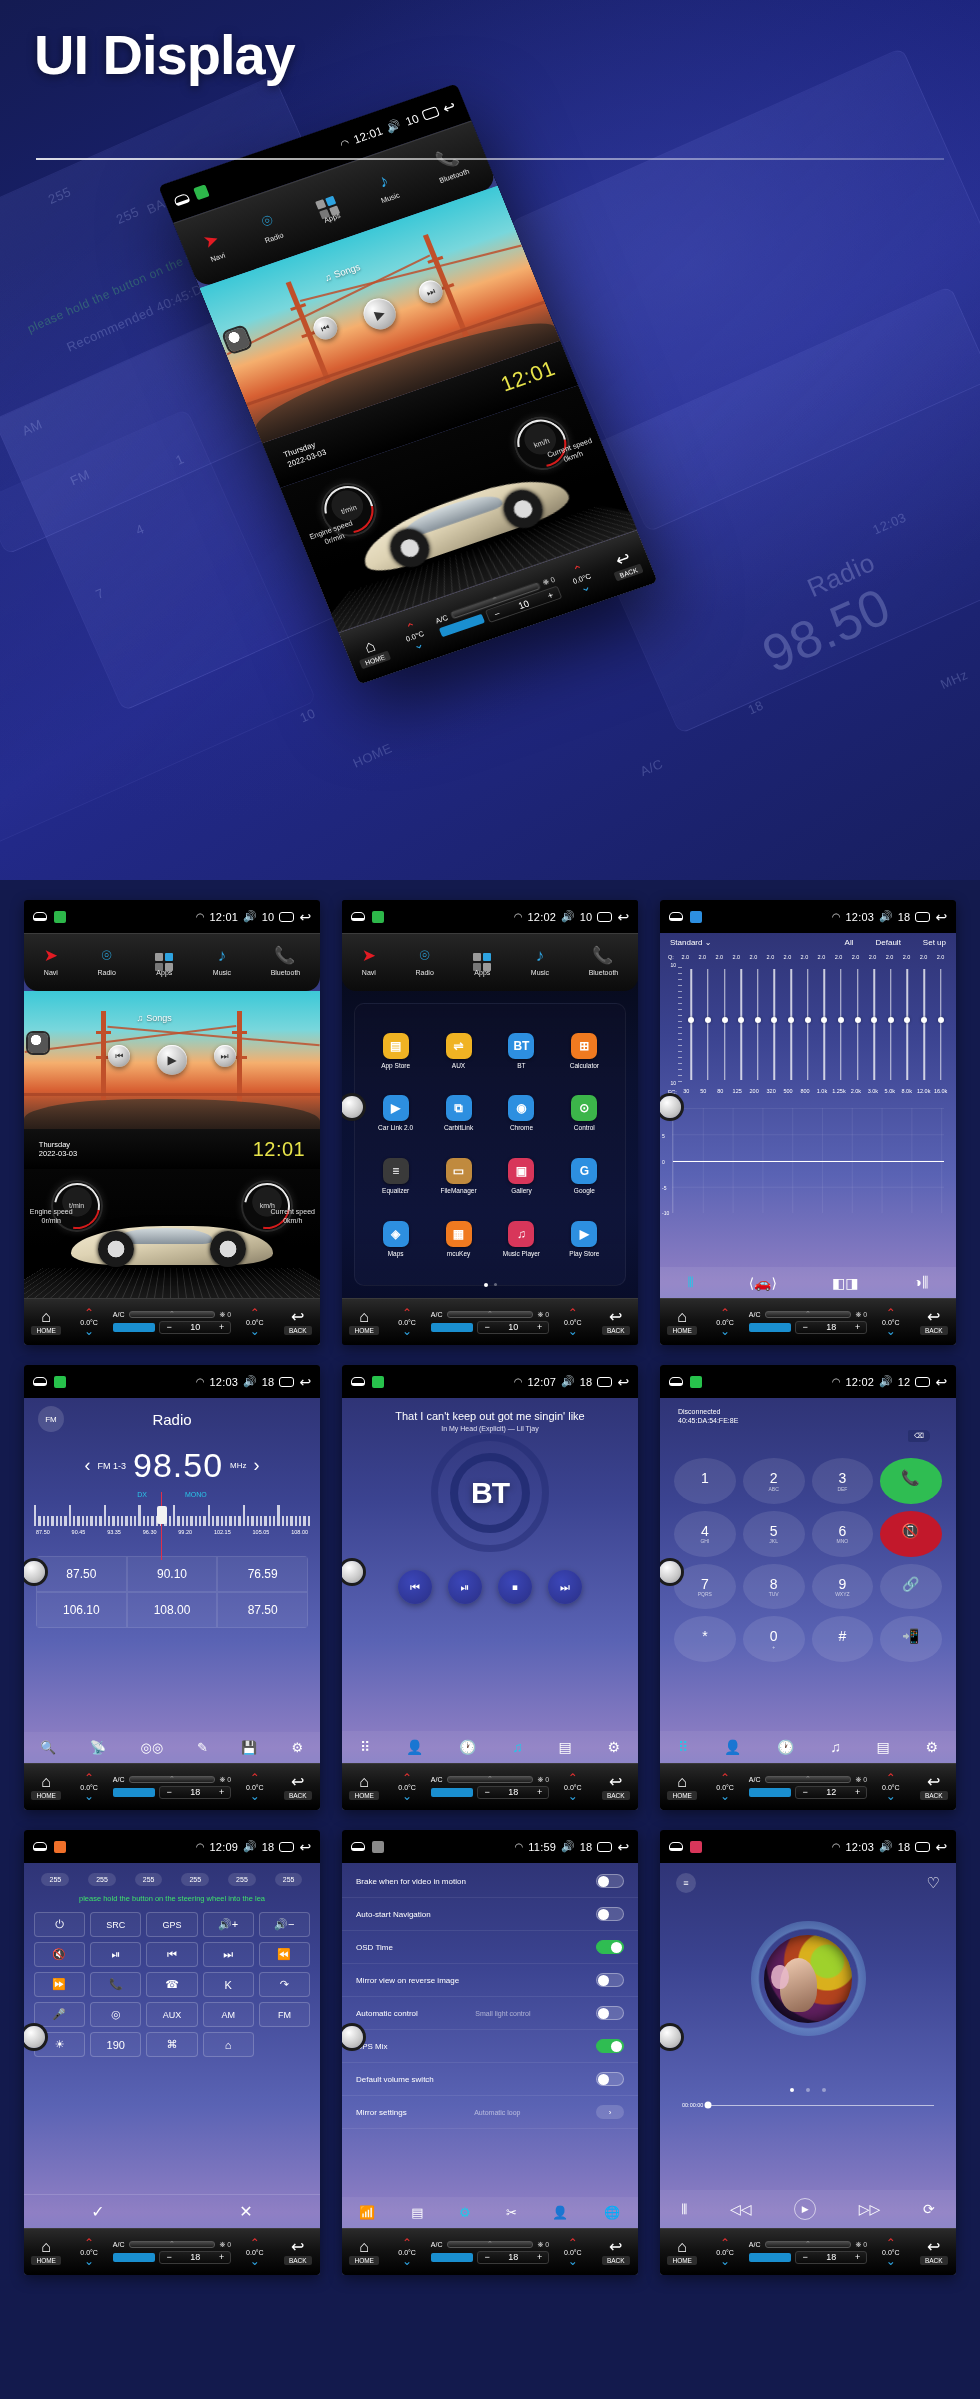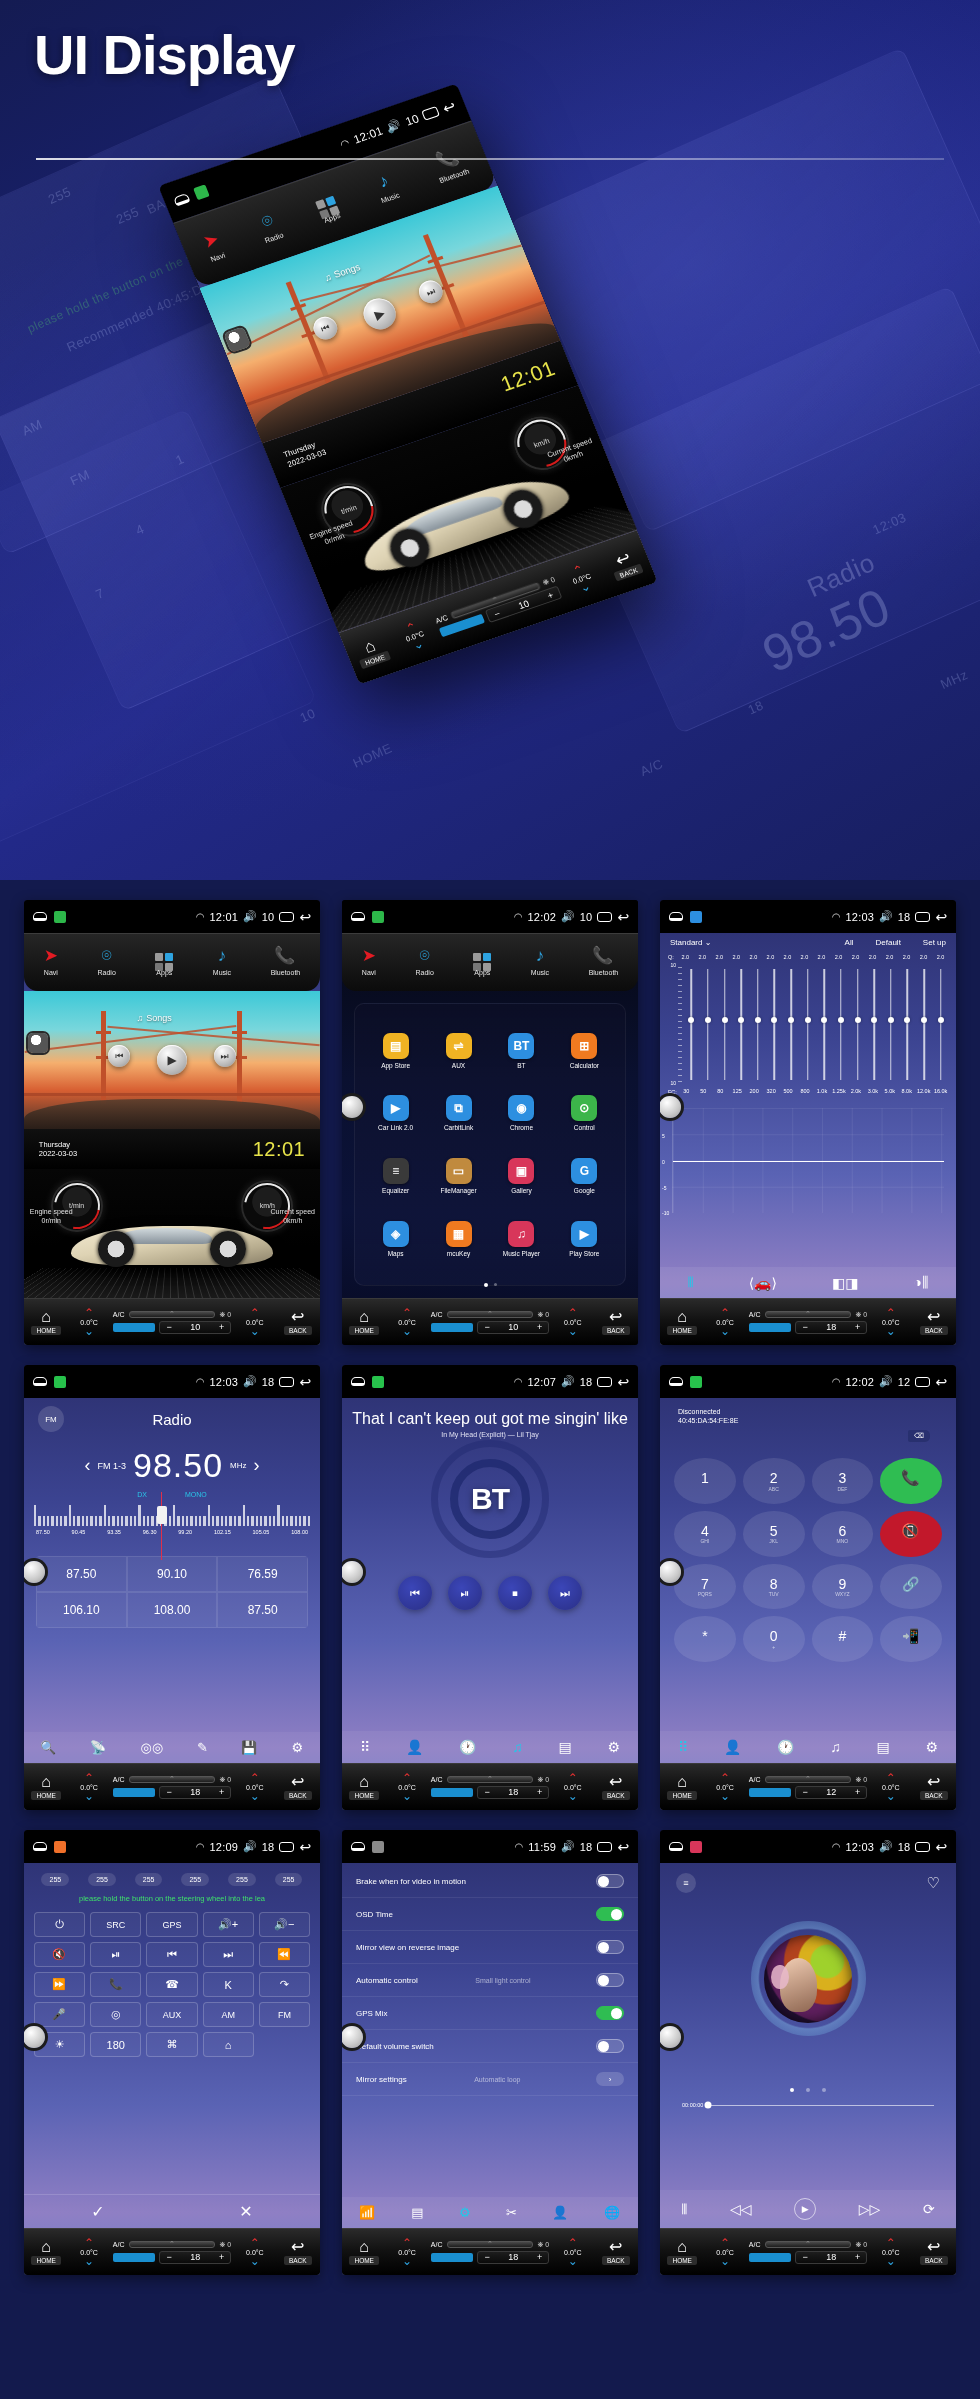--- a/index.html
+++ b/index.html
@@ -265,21 +265,21 @@
   .dialnums { display:flex; justify-content:space-between; color:#fff; font-size: 5.5px; margin-top:3px; padding: 0 2px;}
   .needle { position:absolute; left: 46%; top:-12px; bottom:-16px; width: 1.5px; background:#e0304a;}
   .needle::after{content:''; position:absolute; left:-4px; top: 14px; width: 10px; height: 18px; background: #f2f2f2; border-radius:2px;}
   .presets { margin: 12px 12px 0; display:grid; grid-template-columns: repeat(3,1fr); grid-template-rows: repeat(2,1fr);
      background: rgba(255,255,255,.06); border-radius: 4px; overflow:hidden;}
   .presets div { color:#fff; font-size: 12px; text-align:center; padding: 10px 0; border: .5px solid rgba(255,255,255,.1);}
   .rtoolbar { margin-top:auto; display:flex; justify-content:space-around; align-items:center; padding: 8px 0; background: rgba(255,255,255,.05); color:#fff; font-size: 13px;}
 
   
   .btsong { text-align:center; padding: 12px 10px 0;}
-  .btsong .t1 { color:#fff; font-size: 16px; }
+  .btsong .t1 { color:#fff; font-size: 11px; }
   .btsong .t2 { color:#e2e2f2; font-size: 7px; margin-top: 3px;}
   .btlogo { margin: 26px auto 0; width: 140px; height: 70px; position:relative; display:flex;align-items:center;justify-content:center;}
   .btlogo .txt { color:#fff; font-size: 30px; font-weight:bold; letter-spacing: -1px; text-shadow: 0 2px 6px rgba(0,0,0,.5); z-index:2;}
   .btwave { position:absolute; border: 8px solid rgba(30,40,110,.75); border-radius:50%; }
   .btwave.w1{ width: 80px; height:80px;}
   .btwave.w2{ width: 118px; height:118px; border-width:7px; opacity:.6;}
   .btctrls { display:flex; justify-content:center; gap: 16px; margin-top: 42px;}
   .btcirc { width: 34px; height:34px; border-radius:50%; background: radial-gradient(circle at 40% 35%, #3b46b8, #2a2f86); display:flex;align-items:center;justify-content:center;color:#fff;font-size:11px; box-shadow:0 2px 6px rgba(0,0,0,.35);}
   .phtabs { margin-top:auto; display:flex; justify-content:space-around; align-items:center; padding: 8px 0; background: rgba(255,255,255,.06); color:#fff; font-size: 14px;}
   .phtabs .on { color:#22c8e8;}
@@ -1397,21 +1397,21 @@
           <div class="swbtn">📞</div>
           <div class="swbtn">☎</div>
           <div class="swbtn">K</div>
           <div class="swbtn">↷</div>
           <div class="swbtn">🎤</div>
           <div class="swbtn">◎</div>
           <div class="swbtn txt">AUX</div>
           <div class="swbtn txt">AM</div>
           <div class="swbtn txt">FM</div>
           <div class="swbtn">☀</div>
-          <div class="swbtn">180</div>
+          <div class="swbtn">190</div>
           <div class="swbtn">⌘</div>
           <div class="swbtn">⌂</div>
         </div>
       <div class="swfoot">
         <div>✓</div>
         <div>✕</div>
       </div>
       <div class="climate">
         <div class="cl-side">
             <span class="g">⌂</span>
@@ -1469,20 +1469,27 @@
       <div class="knob"></div>
       <div class="setlist" id="setList">
           <div class="setrow">
             <span class="lab">Brake when for video in motion</span>
             <span class="sub" style="margin-left:auto"></span>
             <span class="tog">
               <i></i>
             </span>
           </div>
           <div class="setrow">
+            <span class="lab">Auto-start Navigation</span>
+            <span class="sub" style="margin-left:auto"></span>
+            <span class="tog">
+              <i></i>
+            </span>
+          </div>
+          <div class="setrow">
             <span class="lab">OSD Time</span>
             <span class="sub" style="margin-left:auto"></span>
             <span class="tog on">
               <i></i>
             </span>
           </div>
           <div class="setrow">
             <span class="lab">Mirror view on reverse image</span>
             <span class="sub" style="margin-left:auto"></span>
             <span class="tog">

